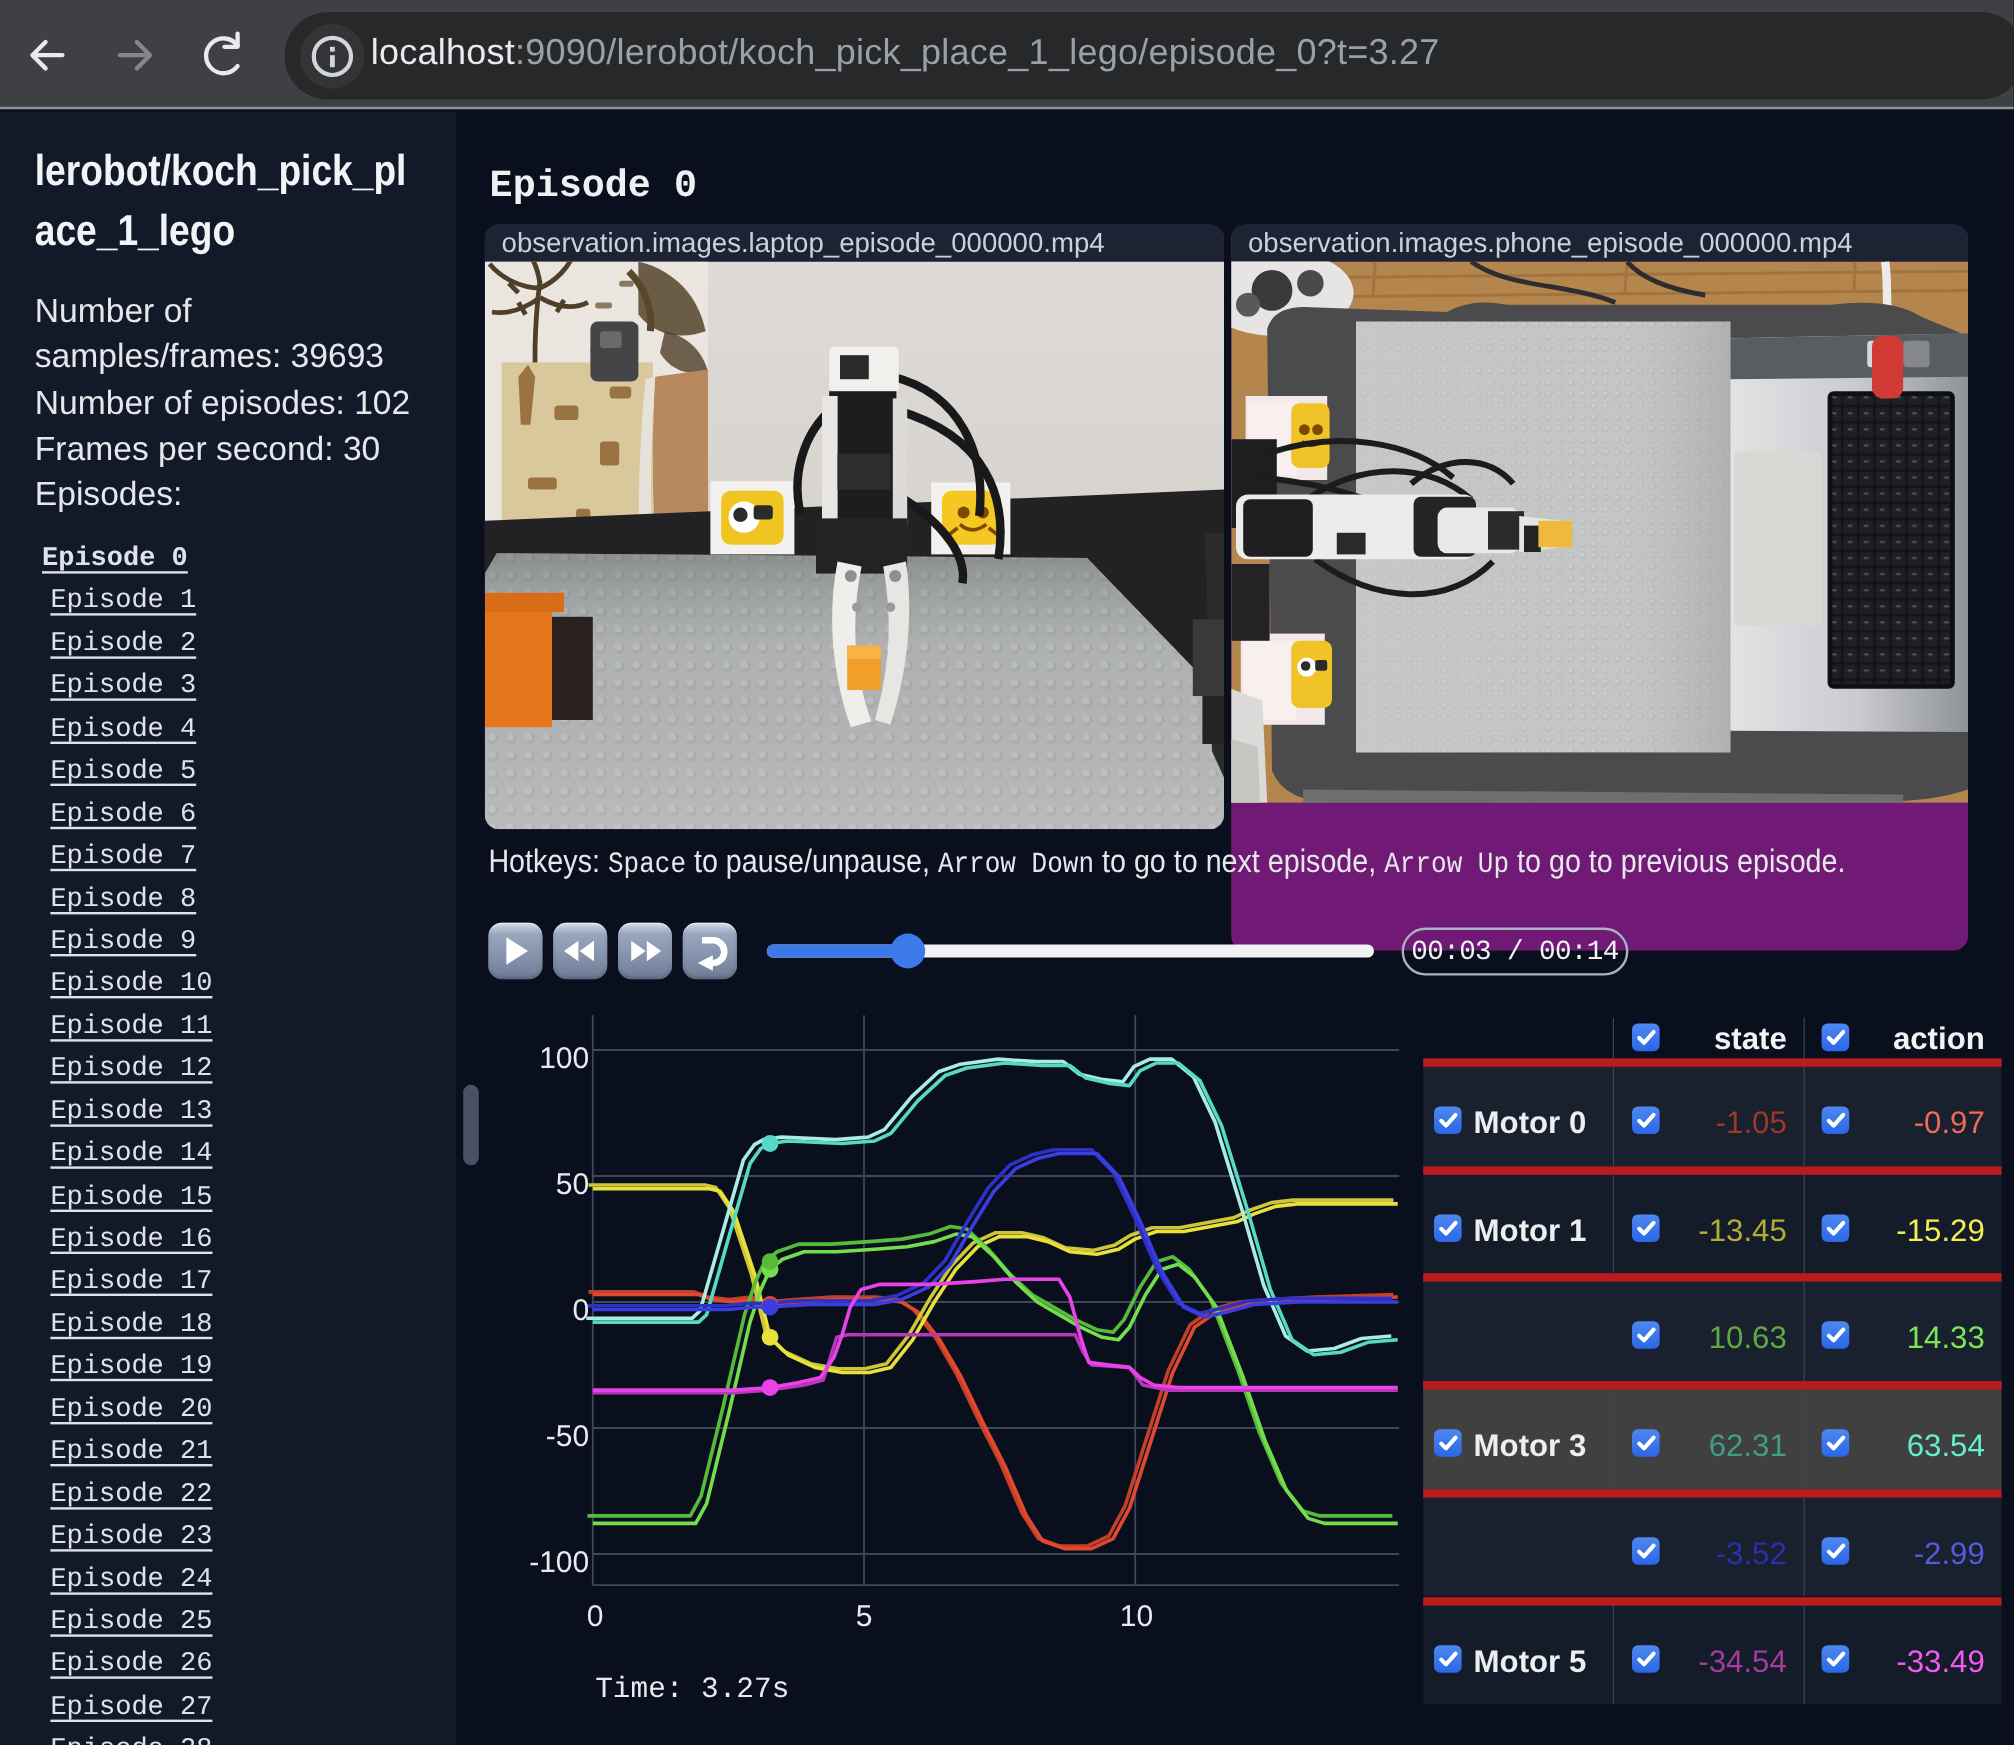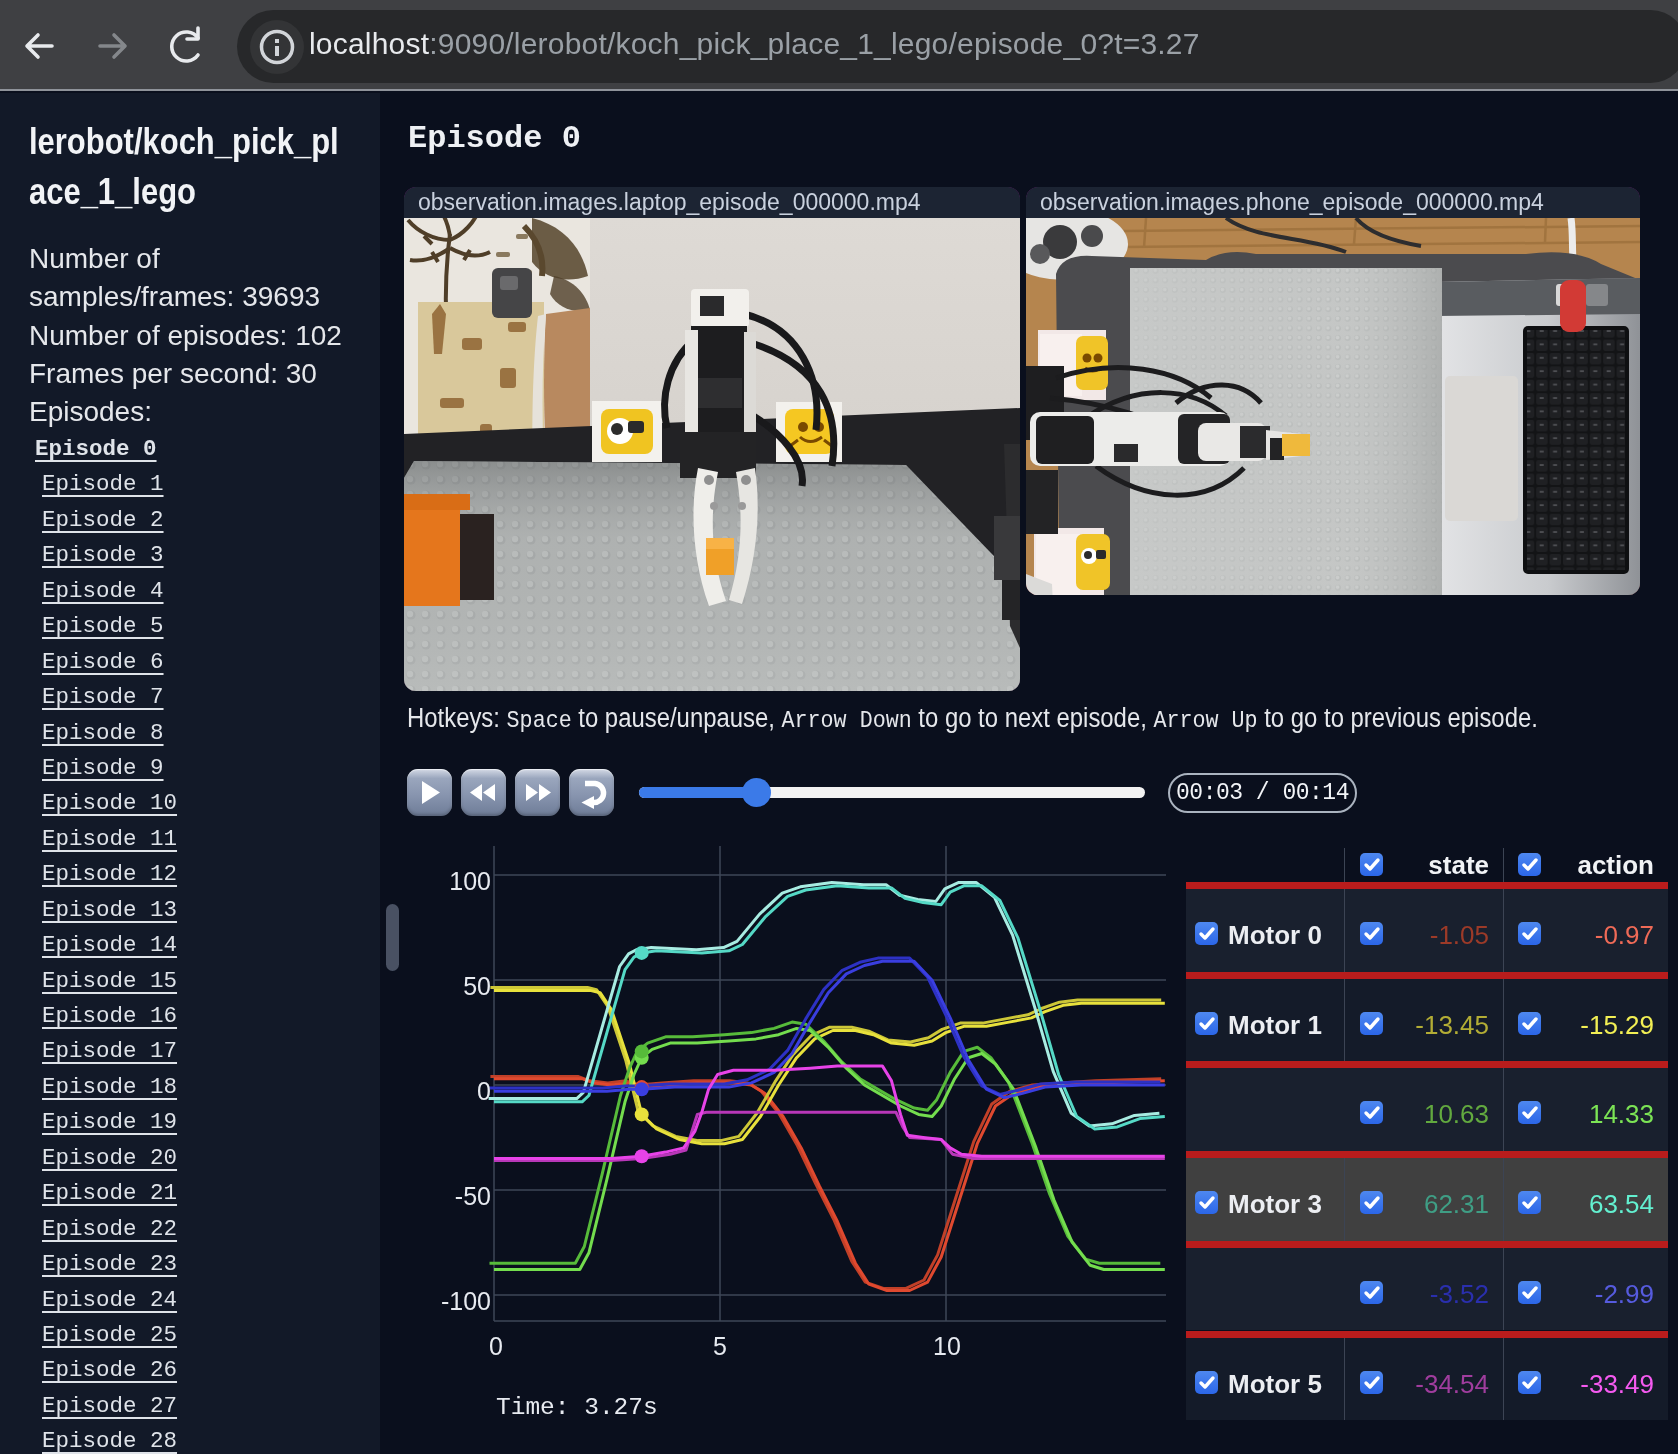--- a/index.html
+++ b/index.html
@@ -1,18 +1,18 @@
 <!DOCTYPE html>
 <html><head>
 <meta charset="utf-8">
 <style>
 * { margin:0; padding:0; box-sizing:border-box; }
 html,body { width:1678px; height:1454px; overflow:hidden; background:#0a0f1d; }
 body { font-family:"Liberation Sans", sans-serif; color:#e5e7eb; }
-.mono { font-family:"Liberation Mono", monospace; }
+.mono { font-family:"Liberation Mono", monospace;margin-top:16px; }
 #root { position:absolute; top:0; left:0; width:1678px; height:1454px; }
 
 
 #chrome { position:absolute; top:0; left:0; width:1678px; height:91px; background:#3f4043; border-bottom:2px solid #8f939a; }
 #urlbar { position:absolute; top:10px; left:237px; width:1450px; height:73px; border-radius:37px; background:#27282a; }
 #infohalo { position:absolute; top:20px; left:250px; width:54px; height:54px; border-radius:50%; background:#333436; }
 #urltext { position:absolute; top:27px; left:309px; font-size:30px; color:#9aa0a6; letter-spacing:0.2px; }
 #urltext b { color:#e8eaed; font-weight:400; }
 
 
@@ -22,21 +22,21 @@
 #eplist { position:absolute; top:339px; left:35px; font-size:22.5px; line-height:35.45px; color:#dfe3e9; white-space:nowrap; }
 #eplist div { height:35.45px; }
 #eplist span { text-decoration:underline; text-underline-offset:5px; }
 #eplist .cur { font-weight:bold; }
 #eplist .o { padding-left:7px; }
 #sbscroll { position:absolute; top:904px; left:386px; width:13px; height:67px; border-radius:7px; background:#495163; }
 #h1 { position:absolute; top:120px; left:408px; font-size:32px; font-weight:bold; color:#eef0f4; }
 .vcard { position:absolute; border-radius:12px; overflow:hidden; background:#701a75; }
 .vhead { height:31px; padding-left:14px; font-size:23px; line-height:31px; color:#c9d1de; background:#1c2433; white-space:nowrap; }
 #v1 { top:187px; left:404px; width:616px; height:504px; }
-#v2 { top:187px; left:1026px; width:614px; height:408px; }
+#v2 { top:187px; left:1026px; width:614px; height:605px; }
 #hotkeys { position:absolute; top:698px; left:407px; font-size:27px; color:#e5e7eb; white-space:nowrap; line-height:40px; transform:scaleX(0.885); transform-origin:0 0; }
 #hotkeys .k { font-family:"Liberation Mono", monospace; font-size:24.5px; }
 
 
 .btn { position:absolute; top:769px; width:45px; height:47px; border-radius:11px; background:linear-gradient(180deg,#d4dae6 0%,#9aa6bd 20%,#8895af 55%,#6e7c97 100%); box-shadow:inset 0 1px 1px rgba(255,255,255,0.6), inset 0 -2px 3px rgba(0,0,0,0.2); }
 .btn svg { position:absolute; left:0; top:0; }
 #slider-track { position:absolute; top:787px; left:639px; width:506px; height:11px; border-radius:6px; background:#f2f2f2; }
 #slider-fill { position:absolute; top:787px; left:639px; width:117px; height:11px; border-radius:6px 0 0 6px; background:#3b7ae8; }
 #slider-thumb { position:absolute; top:778px; left:742px; width:29px; height:29px; border-radius:50%; background:#3b7ae8; }
 #timepill { position:absolute; top:773px; left:1168px; width:189px; height:40px; border:2px solid #aab3bf; border-radius:21px; font-family:"Liberation Mono", monospace; font-size:23px; letter-spacing:-0.5px; line-height:36px; text-align:center; color:#f2f4f7; }

